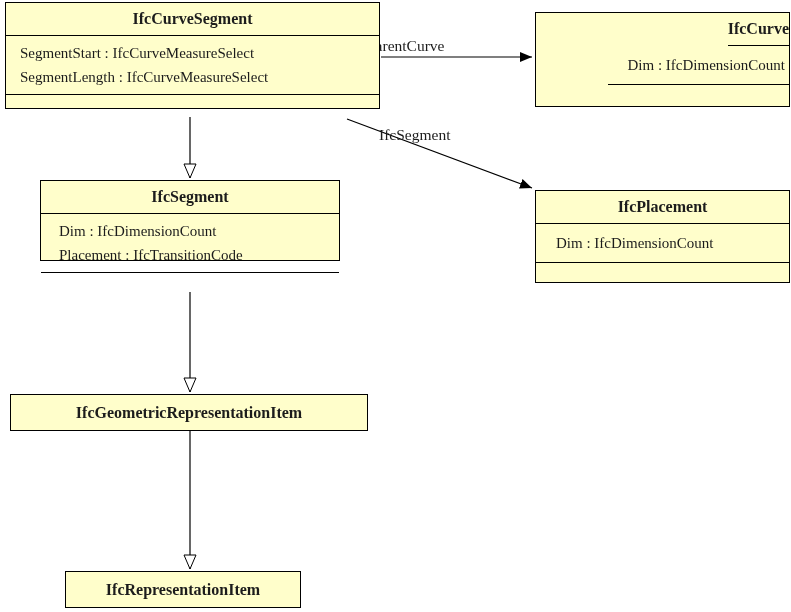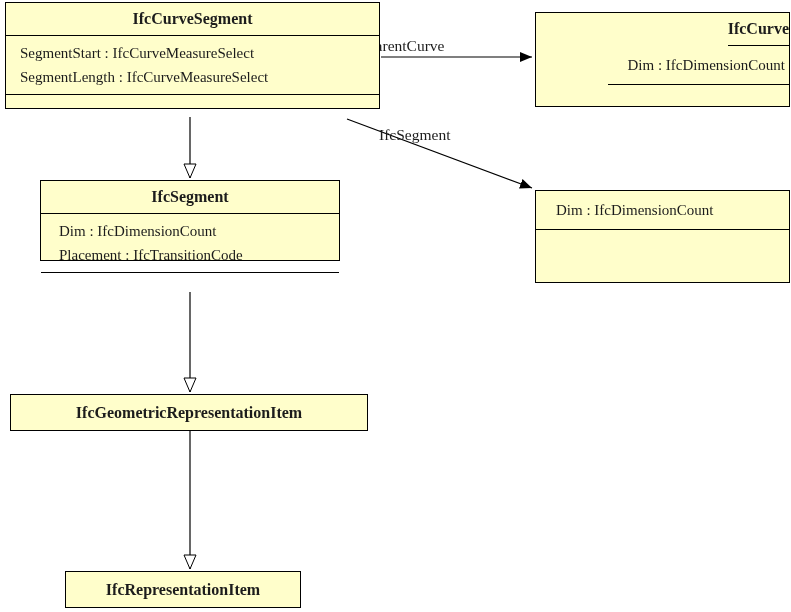--- a/index.html
+++ b/index.html
@@ -106,20 +106,21 @@
 <div class="uml-class pad18" style="left: 40px; top: 180px; width: 300px; height: 81px;">
   <div class="uml-title">IfcSegment</div>
   <div class="uml-attrs">
     <div>Dim : IfcDimensionCount</div>
     <div>Placement : IfcTransitionCode</div>
   </div>
   <div class="uml-empty"></div>
 </div>
 
 <div class="uml-class pad20" style="left: 535px; top: 190px; width: 255px; height: 93px;">
+  <div class="uml-title">IfcPlacement</div>
   <div class="uml-attrs">
     <div>Dim : IfcDimensionCount</div>
   </div>
   <div class="uml-empty"></div>
 </div>
 
 <div class="uml-class single" style="left: 10px; top: 394px; width: 358px; height: 37px;">
   <div class="uml-title">IfcGeometricRepresentationItem</div>
 </div>
 

